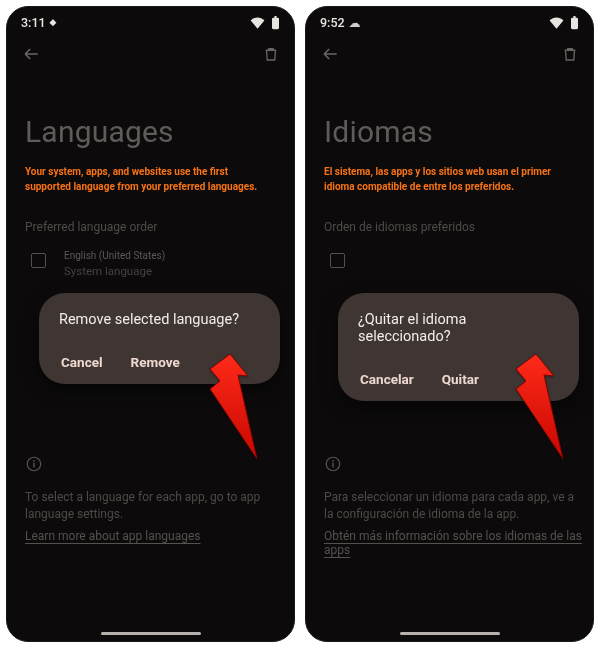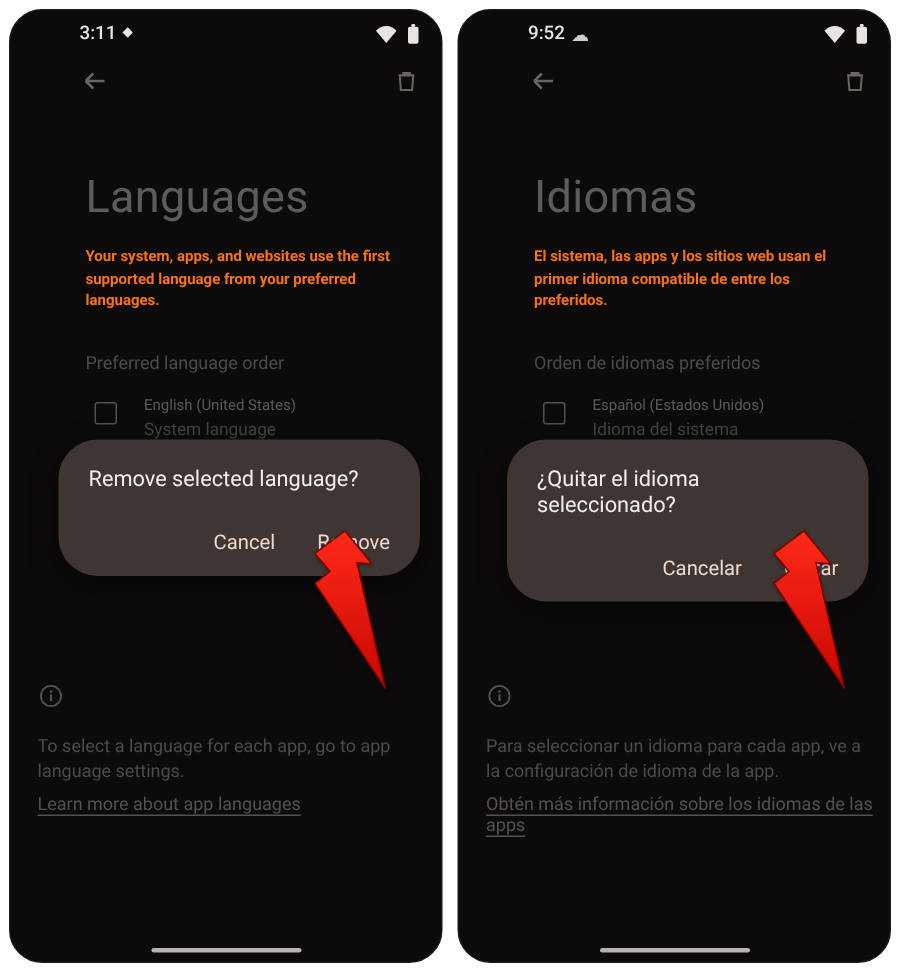--- a/index.html
+++ b/index.html
@@ -14,21 +14,20 @@
   }
   .phone {
     position: relative;
     width: 337px;
     height: 636px;
     background: #0c0a0a;
     border-radius: 22px;
     overflow: hidden;
     color: #ece7e3;
     border: 1px solid #1a1818;
-    padding-left: 32px;
   }
   
   .statusbar {
     display:flex; align-items:center; justify-content:space-between;
     padding: 8px 14px 4px 14px; font-size:12px; font-weight:500; color:#e9e4e0;
   }
   .status-left { display:flex; align-items:center; gap:4px; font-size:12.5px;}
   .status-right { display:flex; align-items:center; gap:6px; }
   .cloud { font-size:12px; opacity:.9; }
   .diamond { font-size:9px; position:relative; top:-1px;}
@@ -68,22 +67,22 @@
   .lang-sub { font-size:11.5px; color:#46423f; margin-top:3px;}
   
   .dialog {
     position:absolute; left:32px; right:14px; top:286px;
     background:#3f3633; border-radius:26px;
     padding:18px 18px 10px 20px;
     box-shadow: 0 6px 18px rgba(0,0,0,.5);
   }
   .dialog-title { font-size:14.5px; color:#f2edea; font-weight:400;}
   .dialog-actions {
-    display:flex; justify-content:flex-end; gap:24px;
-    margin-top:22px; font-size:13.5px; color:#efd9cf; font-weight:400;
+    display:flex; gap:24px;
+    margin-top:22px; font-size:13.5px; color:#efd9cf; font-weight:700;
   }
   .dialog-actions span { cursor:pointer; padding:4px 2px;}
   
   .info-icon {
     position:absolute; left:18px; top:448px; color:#56514e;
   }
   .info-text {
     position:absolute; left:18px; right:18px; top:482px;
     font-size:12px; color:#4e4a47; line-height:1.45;
   }
@@ -220,24 +219,20 @@
         </svg>
     </span>
   </div>
 
   <div class="title">Idiomas</div>
   <div class="subtitle">El sistema, las apps y los sitios web usan el primer idioma compatible de entre los preferidos.</div>
   <div class="section-label">Orden de idiomas preferidos</div>
 
   <div class="lang-row">
     <div class="checkbox"></div>
-    <div>
-      <div class="lang-name">Español (Estados Unidos)</div>
-      <div class="lang-sub">Idioma del sistema</div>
-    </div>
   </div>
 
   <div class="dialog">
     <div class="dialog-title">¿Quitar el idioma seleccionado?</div>
     <div class="dialog-actions">
       <span>Cancelar</span>
       <span>Quitar</span>
     </div>
   </div>
 

